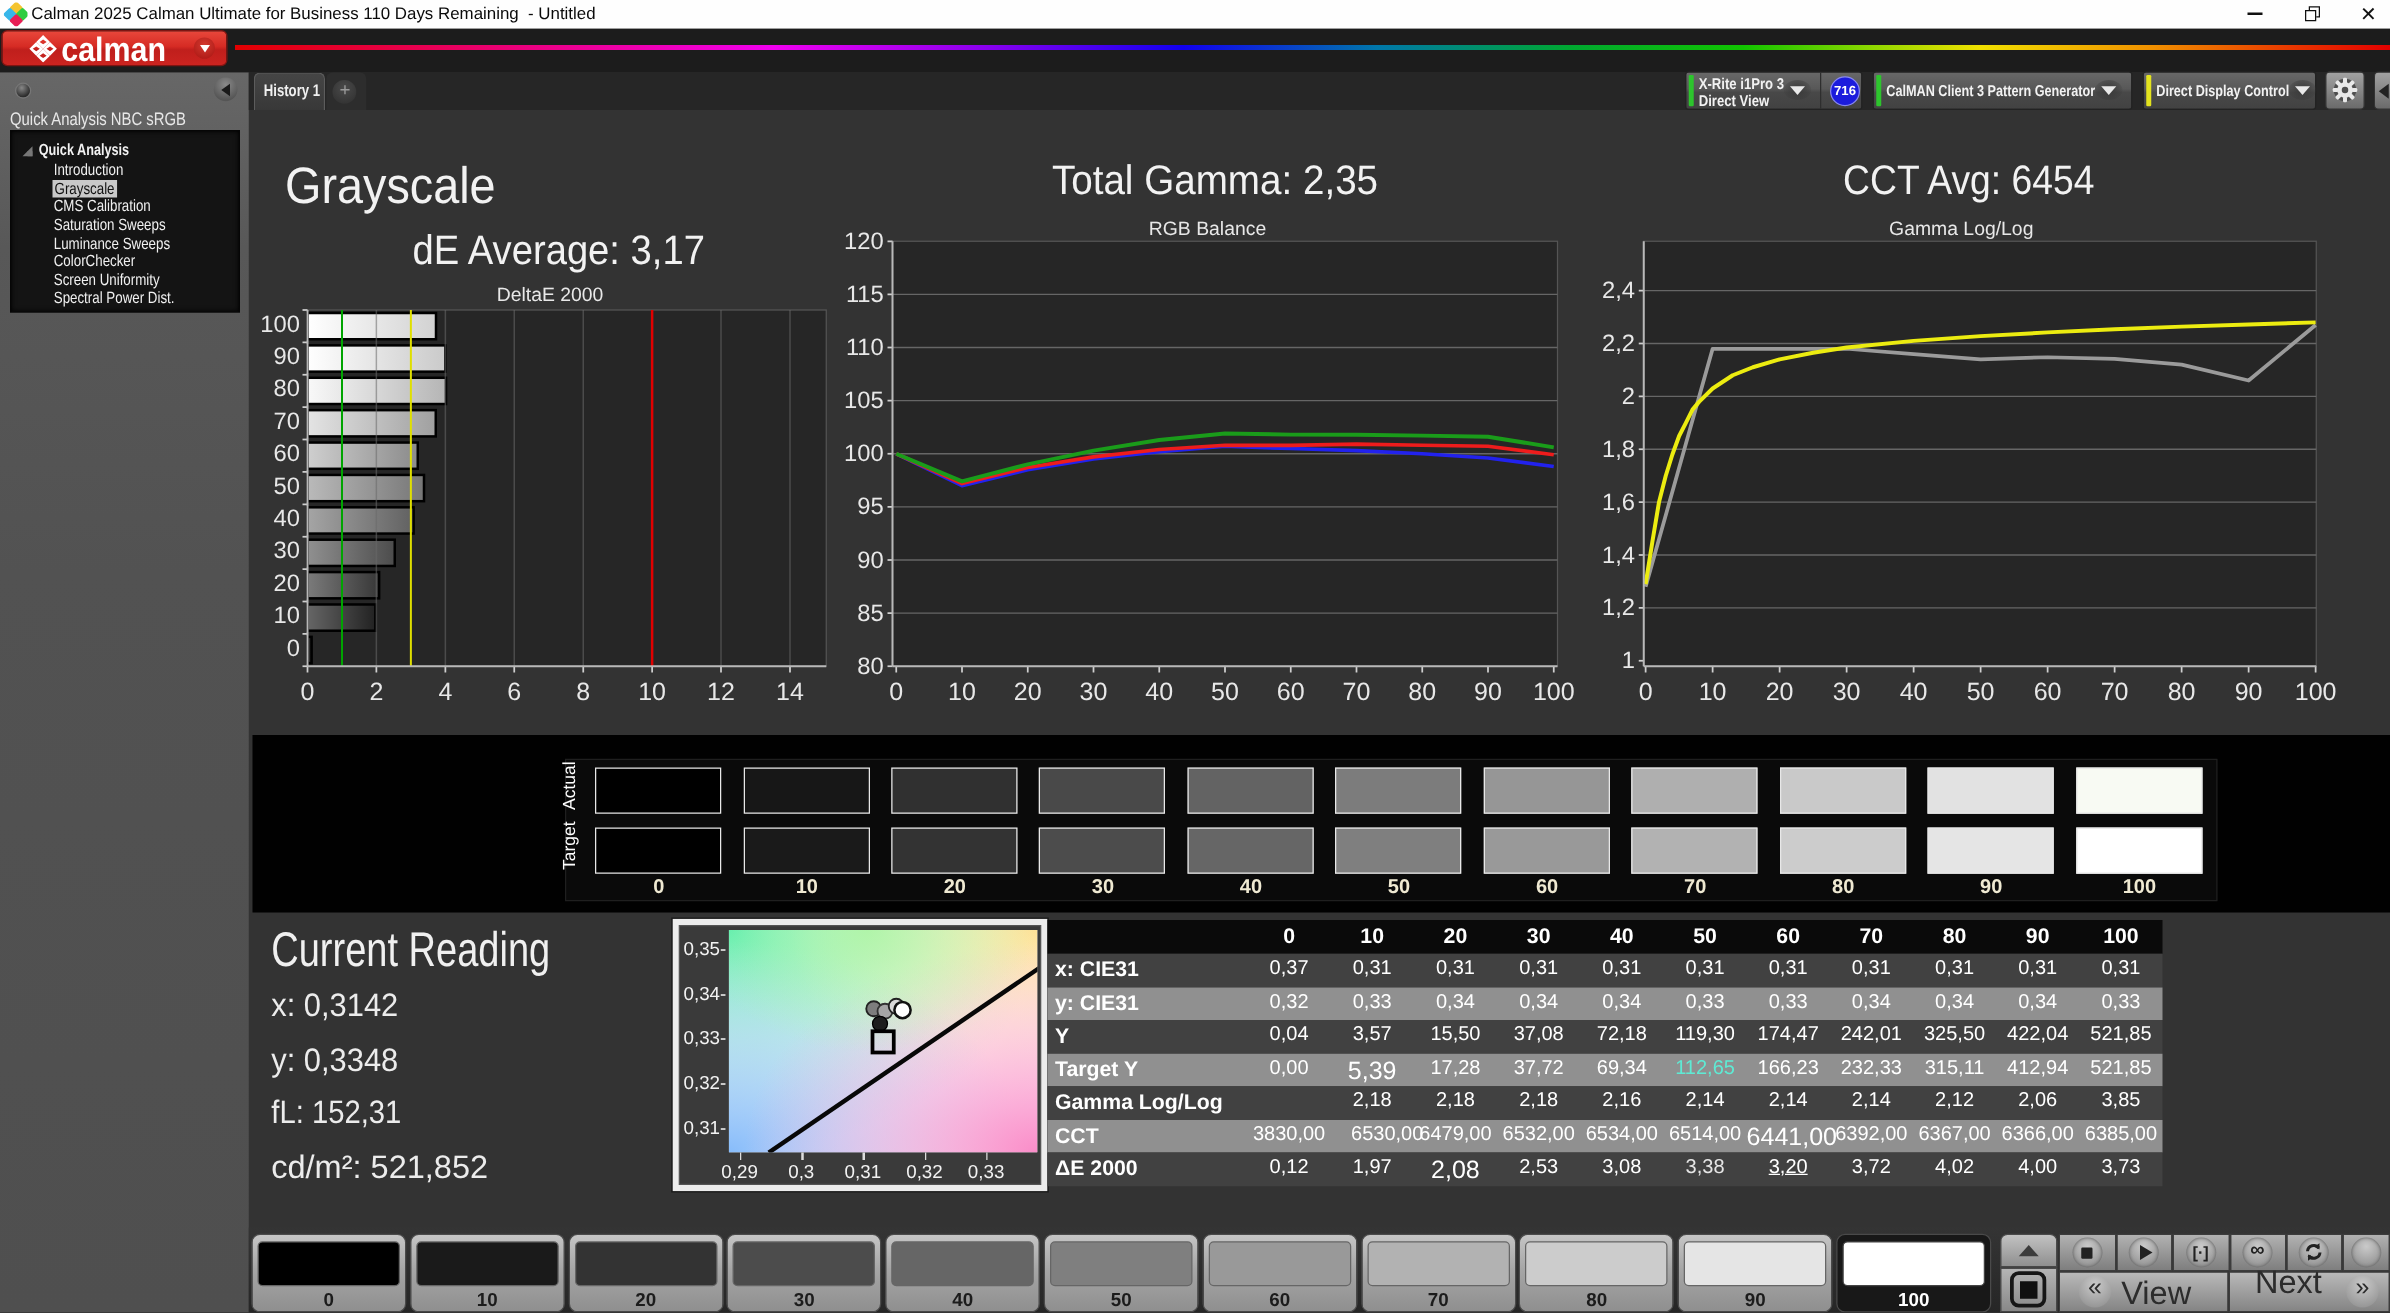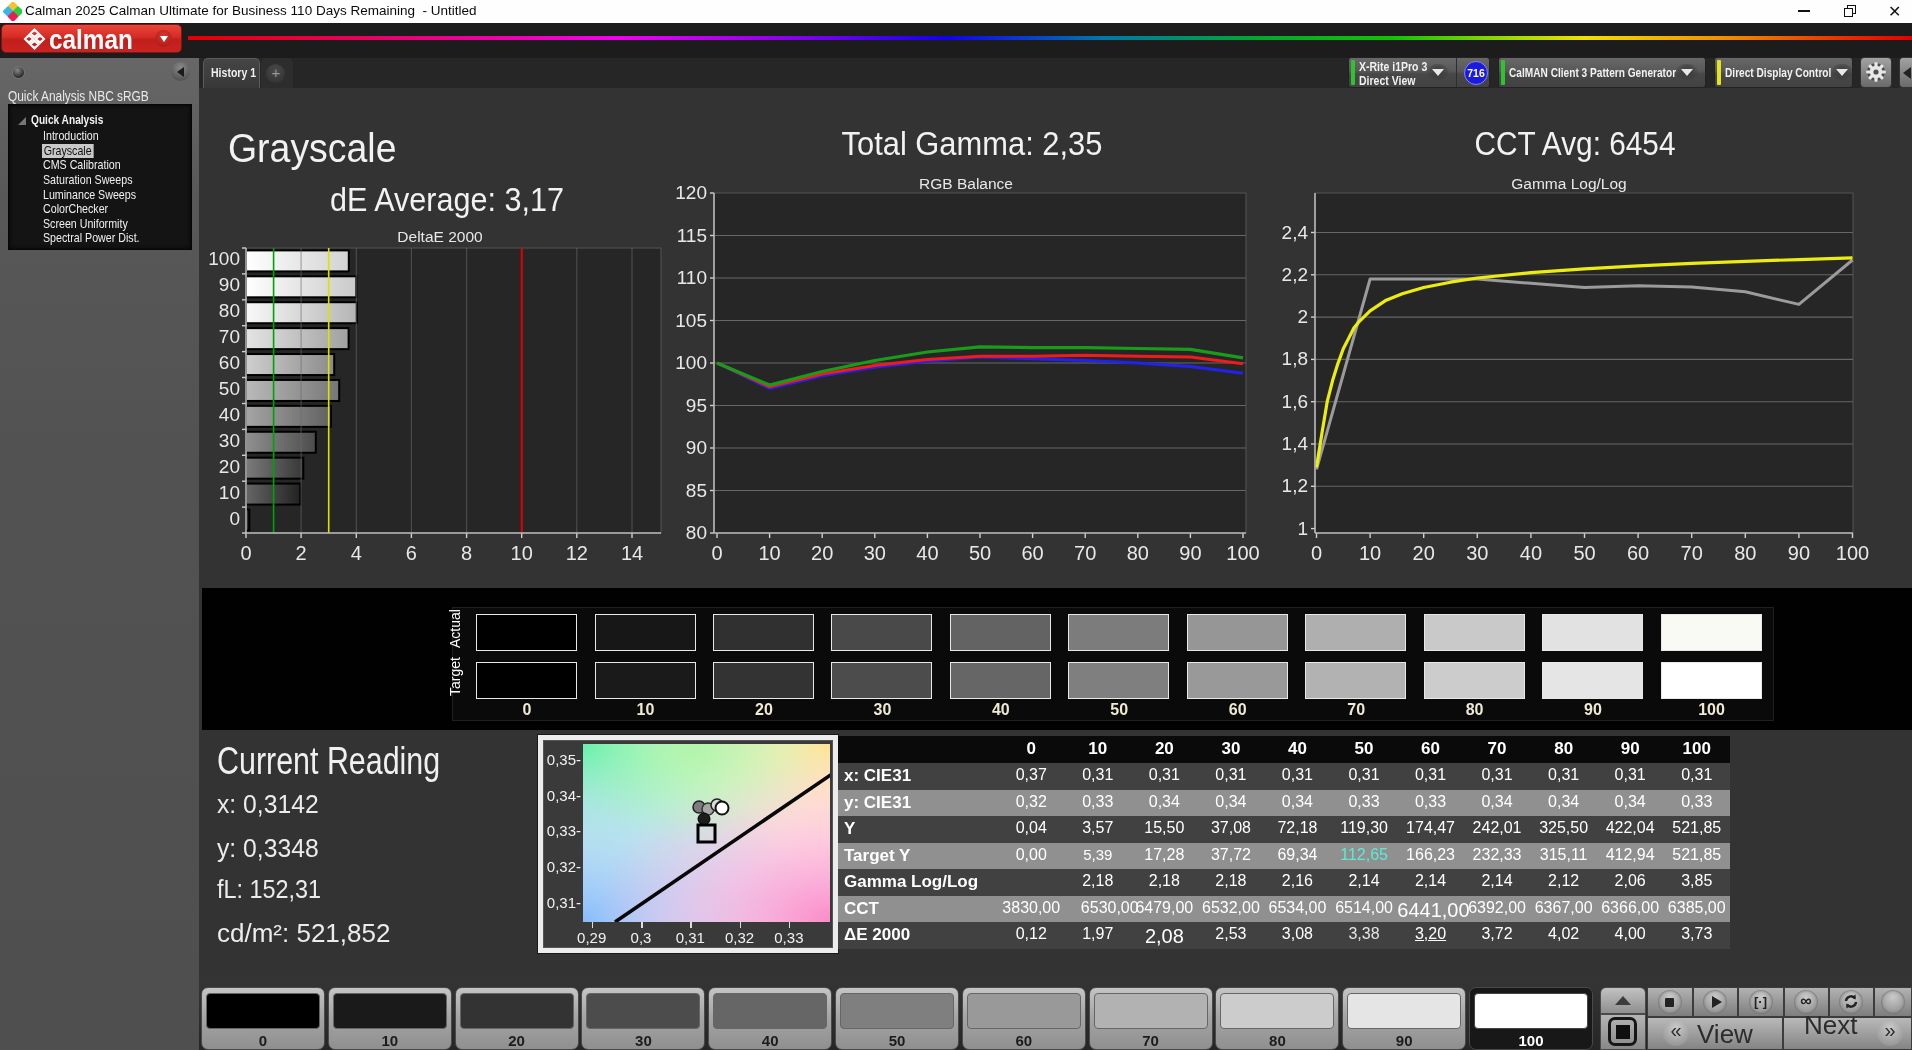--- a/index.html
+++ b/index.html
@@ -487,21 +487,21 @@
 <div class="abs" style="left:1264.2px;top:819.0px;width:66.5px;text-align:center;font-size:16px;color:#fff;">72,18</div>
 <div class="abs" style="left:1330.8px;top:819.0px;width:66.5px;text-align:center;font-size:16px;color:#fff;">119,30</div>
 <div class="abs" style="left:1397.3px;top:819.0px;width:66.5px;text-align:center;font-size:16px;color:#fff;">174,47</div>
 <div class="abs" style="left:1463.8px;top:819.0px;width:66.5px;text-align:center;font-size:16px;color:#fff;">242,01</div>
 <div class="abs" style="left:1530.4px;top:819.0px;width:66.5px;text-align:center;font-size:16px;color:#fff;">325,50</div>
 <div class="abs" style="left:1596.9px;top:819.0px;width:66.5px;text-align:center;font-size:16px;color:#fff;">422,04</div>
 <div class="abs" style="left:1663.5px;top:819.0px;width:66.5px;text-align:center;font-size:16px;color:#fff;">521,85</div>
 <div class="abs" style="left:838px;top:842.5px;width:892px;height:26.5px;background:#909090;"></div>
 <div class="abs" style="left:844px;top:845.5px;font-size:17px;font-weight:bold;color:#fff;">Target Y</div>
 <div class="abs" style="left:998.0px;top:845.5px;width:66.5px;text-align:center;font-size:16px;color:#fff;">0,00</div>
-<div class="abs" style="left:1064.5px;top:845.5px;width:66.5px;text-align:center;font-size:15px;color:#fff;">5,39</div>
+<div class="abs" style="left:1064.5px;top:845.5px;width:66.5px;text-align:center;font-size:20px;color:#fff;">5,39</div>
 <div class="abs" style="left:1131.1px;top:845.5px;width:66.5px;text-align:center;font-size:16px;color:#fff;">17,28</div>
 <div class="abs" style="left:1197.7px;top:845.5px;width:66.5px;text-align:center;font-size:16px;color:#fff;">37,72</div>
 <div class="abs" style="left:1264.2px;top:845.5px;width:66.5px;text-align:center;font-size:16px;color:#fff;">69,34</div>
 <div class="abs" style="left:1330.8px;top:845.5px;width:66.5px;text-align:center;font-size:16px;color:#5eead4;">112,65</div>
 <div class="abs" style="left:1397.3px;top:845.5px;width:66.5px;text-align:center;font-size:16px;color:#fff;">166,23</div>
 <div class="abs" style="left:1463.8px;top:845.5px;width:66.5px;text-align:center;font-size:16px;color:#fff;">232,33</div>
 <div class="abs" style="left:1530.4px;top:845.5px;width:66.5px;text-align:center;font-size:16px;color:#fff;">315,11</div>
 <div class="abs" style="left:1596.9px;top:845.5px;width:66.5px;text-align:center;font-size:16px;color:#fff;">412,94</div>
 <div class="abs" style="left:1663.5px;top:845.5px;width:66.5px;text-align:center;font-size:16px;color:#fff;">521,85</div>
 <div class="abs" style="left:838px;top:869.0px;width:892px;height:26.5px;background:#414141;"></div>

